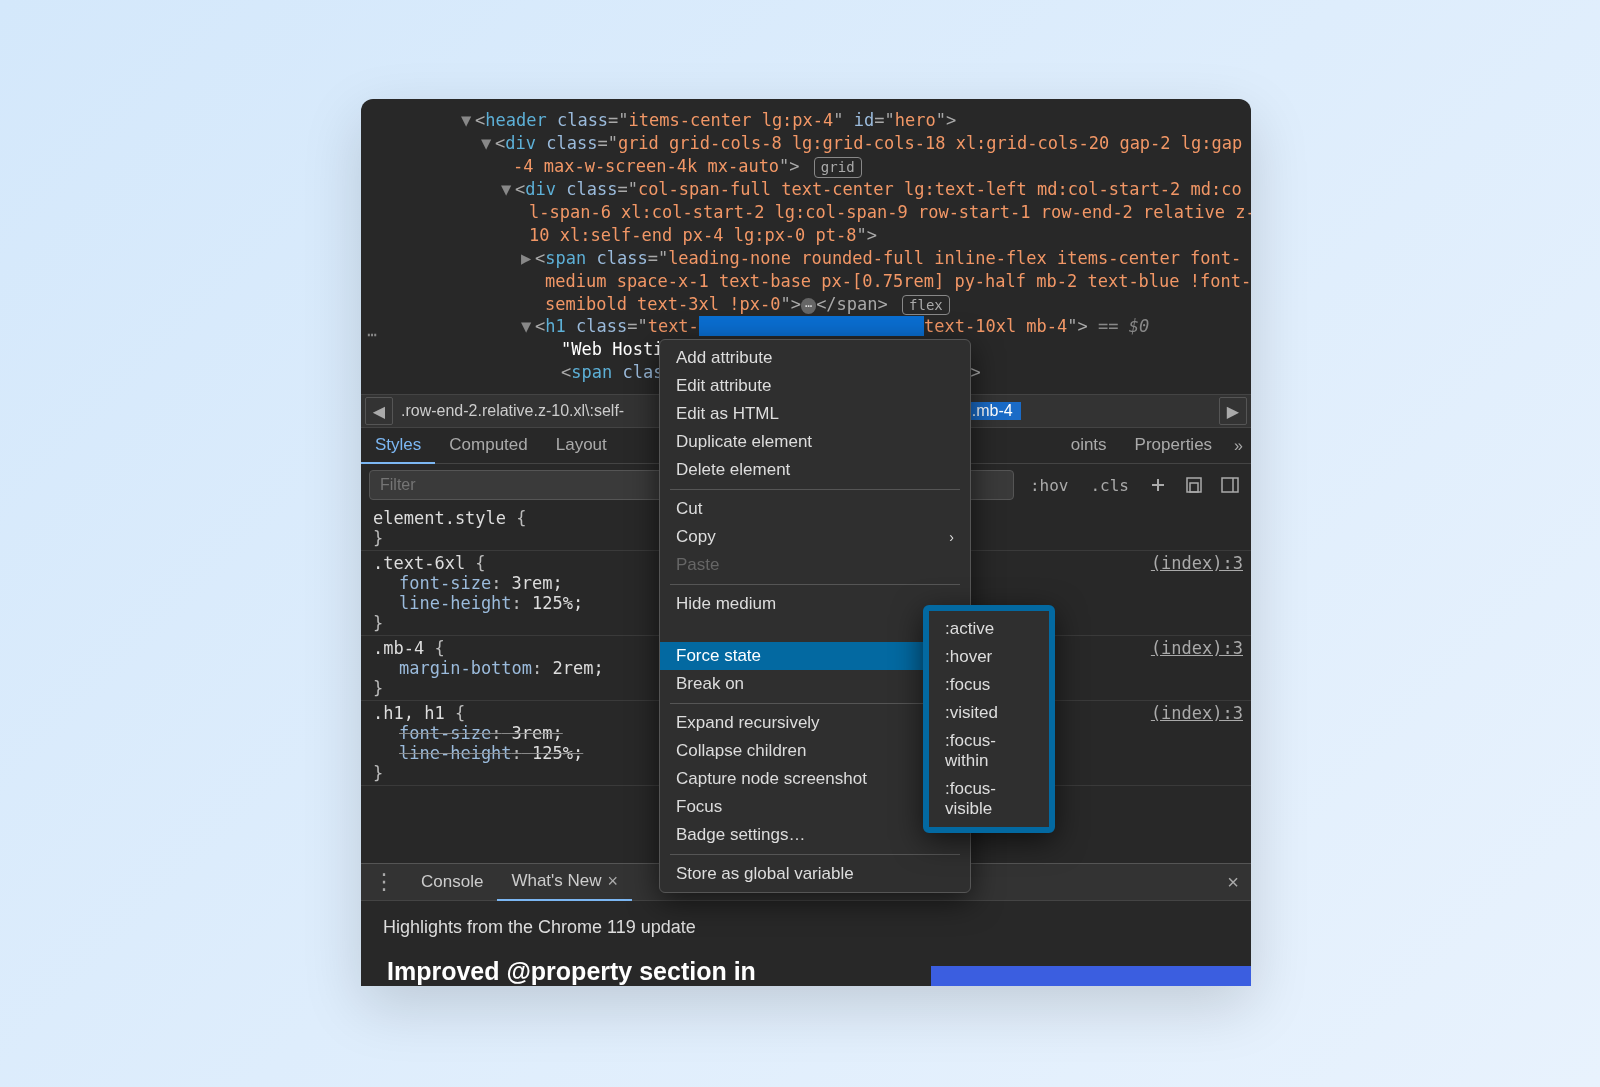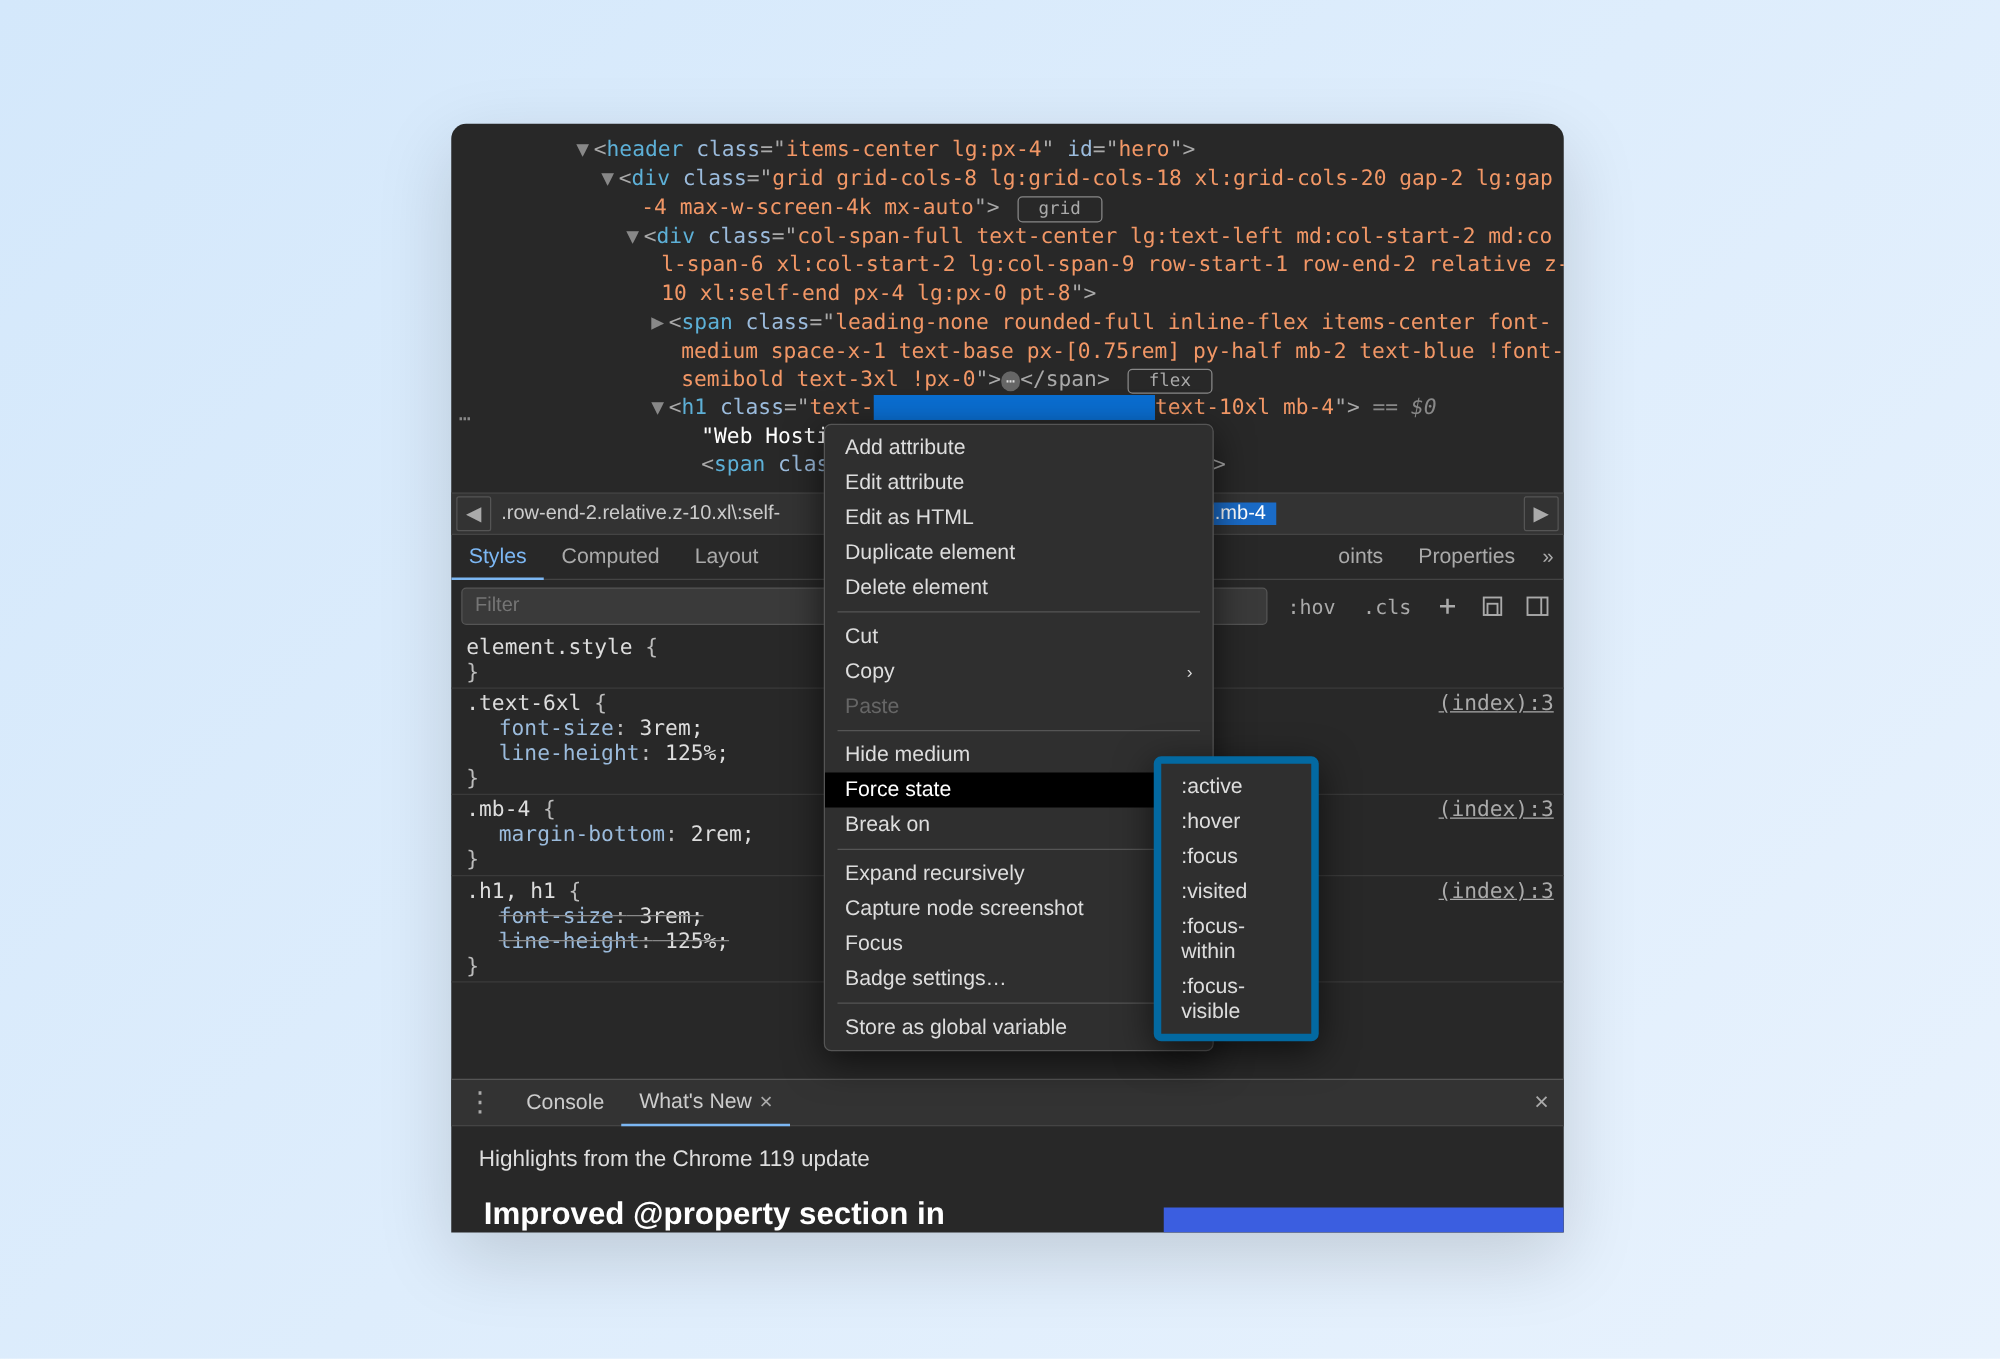--- a/index.html
+++ b/index.html
@@ -12,21 +12,21 @@
 .indent-2b { padding-left:152px; }
 .indent-3 { padding-left:140px; }
 .indent-3b { padding-left:168px; }
 .indent-4 { padding-left:160px; }
 .indent-4b { padding-left:184px; }
 .tag-name { color:#5db0d7; }
 .attr-name { color:#9bbbdc; }
 .attr-value { color:#f29766; }
 .punct { color:#a9a9a9; }
 .text-content { color:#fff; }
-.pseudo-badge { display:inline-block; border:1px solid #888; border-radius:4px; padding:0 16px; font-size:14px; color:#aaa; background:transparent; margin-left:4px; }
+.pseudo-badge { display:inline-block; border:1px solid #888; border-radius:4px; padding:0 6px; font-size:14px; color:#aaa; background:transparent; margin-left:4px; }
 .disclosure { color:#888; display:inline-block; width:14px; }
 .ellipsis-badge { display:inline-block; background:#666; border-radius:8px; padding:0 4px; font-size:12px; color:#ddd; }
 .comment { color:#888; font-style:italic; }
 .ellipsis-gutter { position:absolute; left:6px; top:225px; color:#888; font-size:16px; letter-spacing:2px; }
 .breadcrumb-row { display:flex; align-items:center; background:#333; border-top:1px solid #444; border-bottom:1px solid #444; height:34px; }
 .bc-arrow { width:28px; height:28px; display:flex; align-items:center; justify-content:center; border:1px solid #555; margin:0 4px; border-radius:2px; color:#aaa; cursor:pointer; }
 .bc-text { flex:1; color:#ccc; font-size:16px; padding:0 4px; white-space:nowrap; overflow:hidden; }
 .bc-highlight { background:#1a6bc7; color:#fff; padding:3px 8px; border-radius:2px; }
 .tabs-row { display:flex; align-items:center; height:36px; border-bottom:1px solid #444; }
 .tab { padding:0 14px; height:36px; display:flex; align-items:center; color:#aaa; font-size:17px; cursor:pointer; border-bottom:2px solid transparent; }
@@ -39,21 +39,21 @@
 .styles-area { font-family:Menlo,Monaco,monospace; font-size:17px; color:#bbb; }
 .style-block { padding:2px 12px; border-bottom:1px solid #3a3a3a; position:relative; }
 .selector { color:#ddd; }
 .prop-name { color:#9bbbdc; margin-left:26px;margin-top:34px; }
 .prop-value { color:#ddd; }
 .source-link { position:absolute; right:8px; top:2px; color:#aaa; text-decoration:underline; }
 .strike { text-decoration:line-through; text-decoration-color:#888; }
 .context-menu { position:absolute; left:298px; top:240px; width:312px; background:#2f2f2f; border:1px solid #555; border-radius:6px; box-shadow:0 8px 30px rgba(0,0,0,0.6); padding:4px 0; z-index:100; font-size:17px; }
 .menu-item { padding:4px 16px; color:#ddd; cursor:pointer; display:flex; justify-content:space-between; align-items:center; }
 .menu-item.disabled { color:#666; cursor:default; }
-.menu-item.highlighted { background:#000000; color:#fff; }
+.menu-item.highlighted { background:#0369a1; color:#fff;margin-top:24px; }
 .menu-sep { height:1px; background:#555; margin:5px 10px; }
 .chevron { font-size:14px; }
 .submenu { position:absolute; left:562px; top:506px; width:132px; background:#2f2f2f; border:6px solid #0369a1; border-radius:6px; box-shadow:0 8px 30px rgba(0,0,0,0.6); padding:4px 0; z-index:101; font-size:17px; }
 .console-strip { position:absolute; bottom:85px; left:0; right:0; height:38px; background:#333; display:flex; align-items:center; border-top:1px solid #555; border-bottom:1px solid #444; }
 .kebab { color:#aaa; padding:0 12px; cursor:pointer; font-size:22px; }
 .console-tab { padding:0 14px; color:#ccc; font-size:17px; cursor:pointer; height:38px; display:flex; align-items:center; gap:6px; }
 .console-tab.active { color:#ccc; border-bottom:2px solid #7cb7f3; }
 .close-x { color:#aaa; cursor:pointer; font-size:18px; }
 .close-panel-x { position:absolute; right:12px; color:#aaa; cursor:pointer; font-size:20px; }
 .highlights { position:absolute; bottom:48px; left:22px; color:#ddd; font-size:18px; }
@@ -194,20 +194,21 @@
     <div class="menu-item highlighted">
         <span>Force state</span>
         <span class="chevron">›</span>
       </div>
     <div class="menu-item">
         <span>Break on</span>
         <span class="chevron">›</span>
       </div>
     <div class="menu-sep"></div>
     <div class="menu-item">Expand recursively</div>
+    <div class="menu-item">Collapse children</div>
     <div class="menu-item">Capture node screenshot</div>
     <div class="menu-item">Focus</div>
     <div class="menu-item">Badge settings…</div>
     <div class="menu-sep"></div>
     <div class="menu-item">Store as global variable</div>
   </div>
 
   <div class="submenu">
     <div class="menu-item">:active</div>
     <div class="menu-item">:hover</div>

